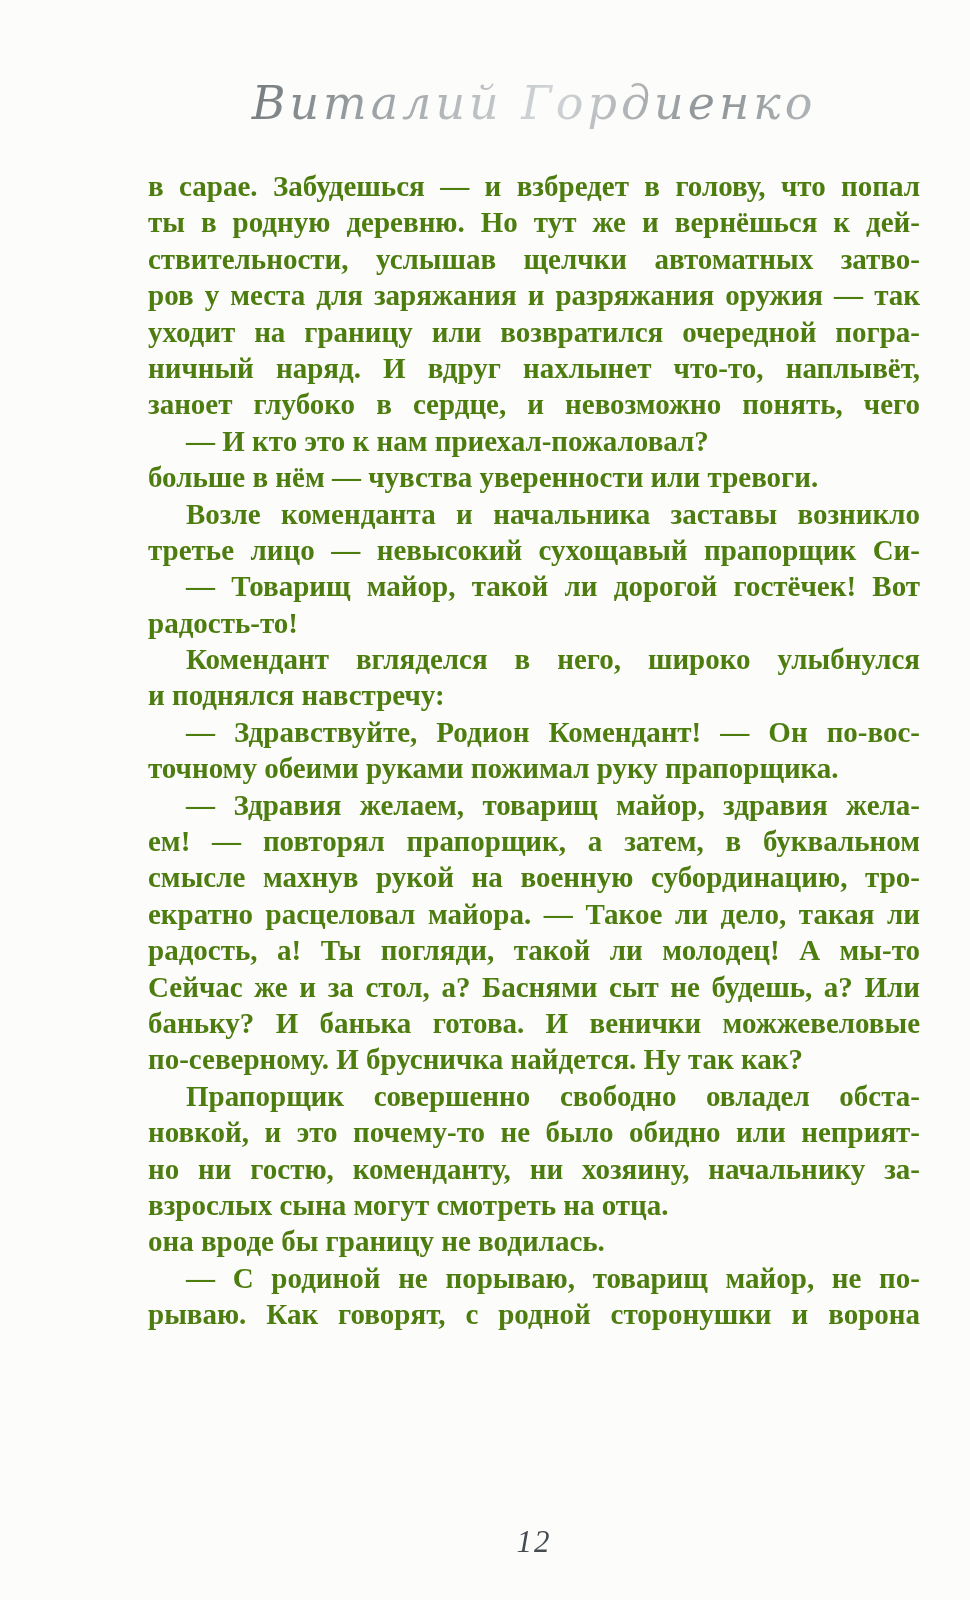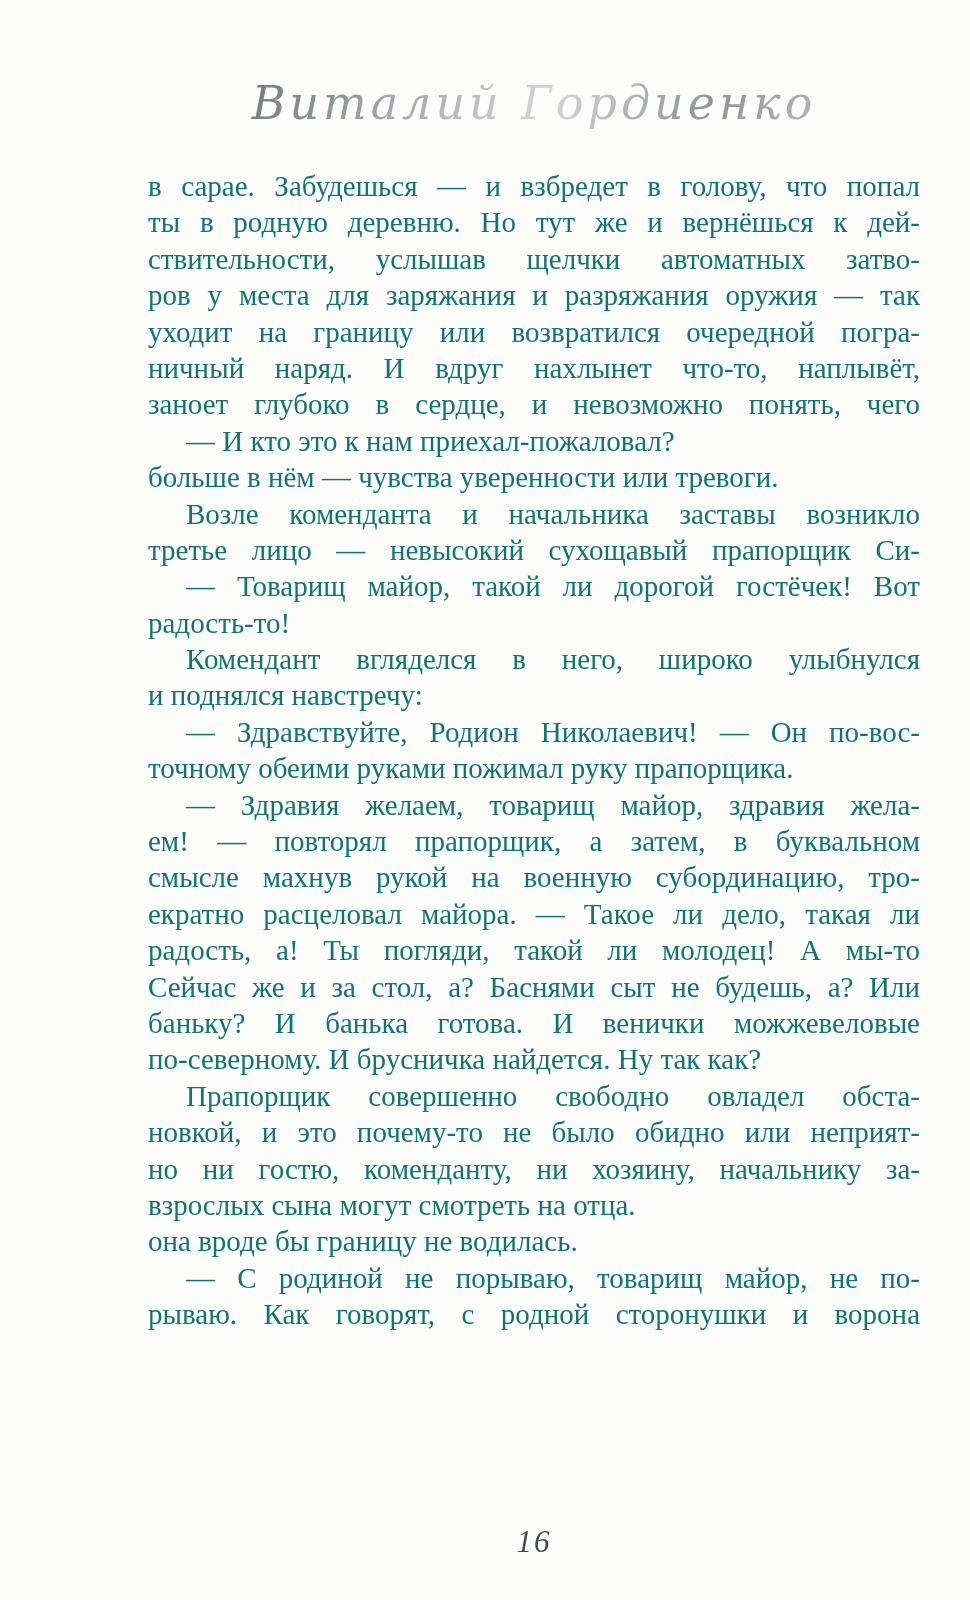--- a/index.html
+++ b/index.html
@@ -42,23 +42,24 @@
     -webkit-text-fill-color: transparent;
     color: #8e9396;
     white-space: nowrap;
   }
   
   .body-text {
     position: absolute;
     left: 148px;
     top: 168px;
     width: 772px;
-    color: #0f766e;
+    color: #4d7c0f;
     font-size: 29px;
     line-height: 36.4px;
+    font-weight: bold;
   }
   .line {
     text-align: justify;
     text-align-last: justify;
     text-justify: inter-word;
     height: 36.4px;
     white-space: nowrap;
     overflow: visible;
   }
   .line.para-end {
@@ -97,34 +98,34 @@
       <div class="line">ничный наряд. И вдруг нахлынет что-то, наплывёт,</div>
       <div class="line">заноет глубоко в сердце, и невозможно понять, чего</div>
       <div class="line indent para-end">— И кто это к нам приехал-пожаловал?</div>
       <div class="line para-end">больше в нём — чувства уверенности или тревоги.</div>
       <div class="line indent">Возле коменданта и начальника заставы возникло</div>
       <div class="line">третье лицо — невысокий сухощавый прапорщик Си-</div>
       <div class="line indent">— Товарищ майор, такой ли дорогой гостёчек! Вот</div>
       <div class="line para-end">радость-то!</div>
       <div class="line indent">Комендант вгляделся в него, широко улыбнулся</div>
       <div class="line para-end">и поднялся навстречу:</div>
-      <div class="line indent">— Здравствуйте, Родион Николаевич! — Он по-вос-</div>
+      <div class="line indent">— Здравствуйте, Родион Комендант! — Он по-вос-</div>
       <div class="line para-end">точному обеими руками пожимал руку прапорщика.</div>
       <div class="line indent">— Здравия желаем, товарищ майор, здравия жела-</div>
       <div class="line">ем! — повторял прапорщик, а затем, в буквальном</div>
       <div class="line">смысле махнув рукой на военную субординацию, тро-</div>
       <div class="line">екратно расцеловал майора. — Такое ли дело, такая ли</div>
       <div class="line">радость, а! Ты погляди, такой ли молодец! А мы-то</div>
       <div class="line">Сейчас же и за стол, а? Баснями сыт не будешь, а? Или</div>
       <div class="line">баньку? И банька готова. И венички можжевеловые</div>
       <div class="line para-end">по-северному. И брусничка найдется. Ну так как?</div>
       <div class="line indent">Прапорщик совершенно свободно овладел обста-</div>
       <div class="line">новкой, и это почему-то не было обидно или неприят-</div>
       <div class="line">но ни гостю, коменданту, ни хозяину, начальнику за-</div>
       <div class="line para-end">взрослых сына могут смотреть на отца.</div>
       <div class="line para-end">она вроде бы границу не водилась.</div>
       <div class="line indent">— С родиной не порываю, товарищ майор, не по-</div>
       <div class="line">рываю. Как говорят, с родной сторонушки и ворона</div>
     </div>
 
-  <div class="folio">16</div>
+  <div class="folio">12</div>
 
 </div>
 
 </body></html>

